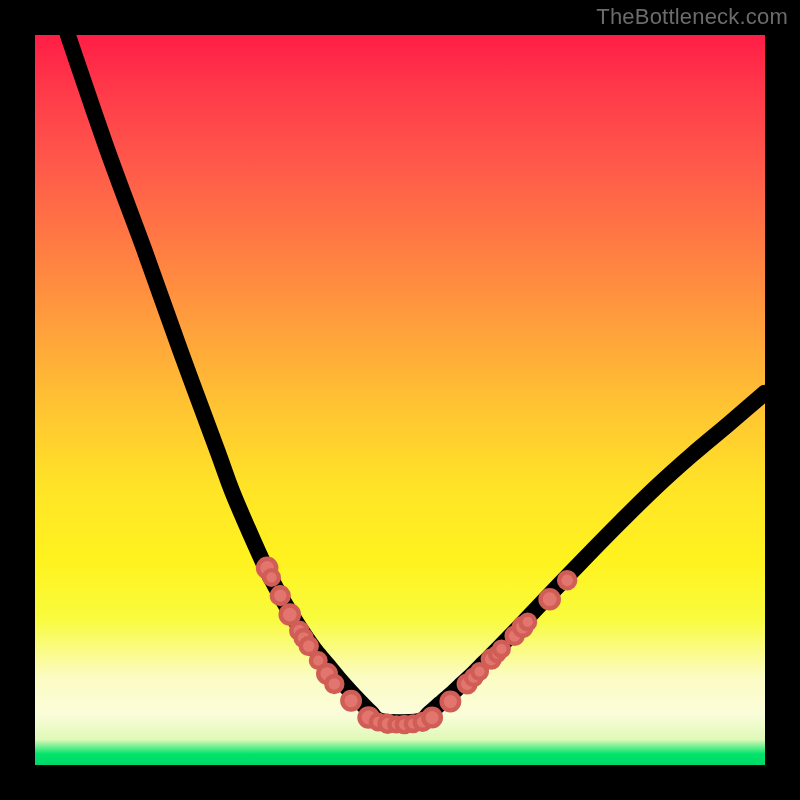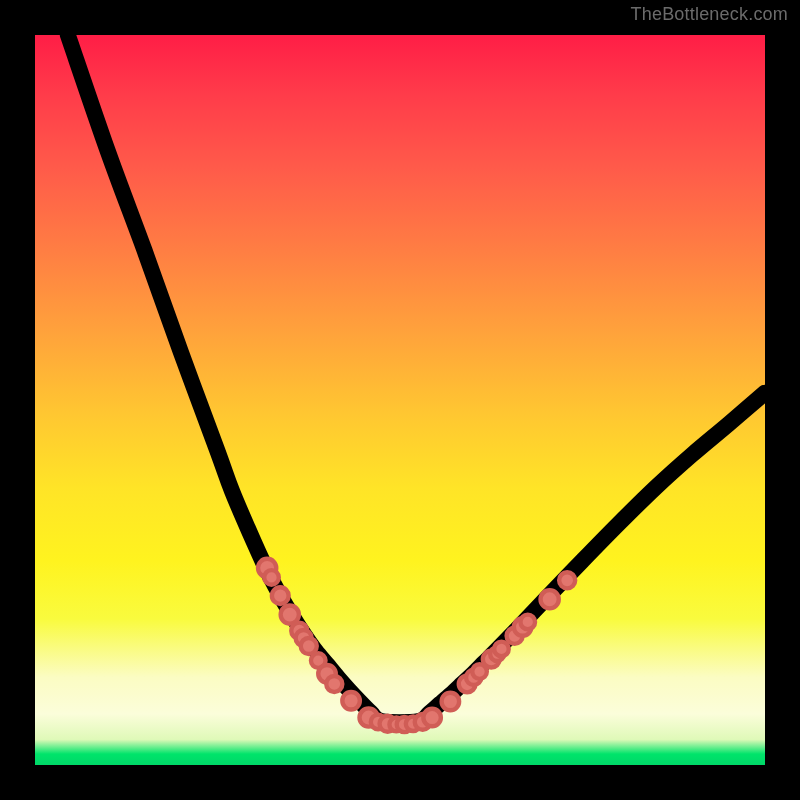--- a/index.html
+++ b/index.html
@@ -8,21 +8,21 @@
     position: relative;
     width: 800px;
     height: 800px;
     background: #000;
   }
   .watermark {
     position: absolute;
     top: 4px;
     right: 12px;
     font-family: Arial, Helvetica, sans-serif;
-    font-size: 18px;
+    font-size: 22px;
     font-weight: 500;
     color: #6b6b6b;
     letter-spacing: 0.2px;
     z-index: 10;
   }
   .plot {
     position: absolute;
     left: 35px;
     top: 35px;
     width: 730px;

